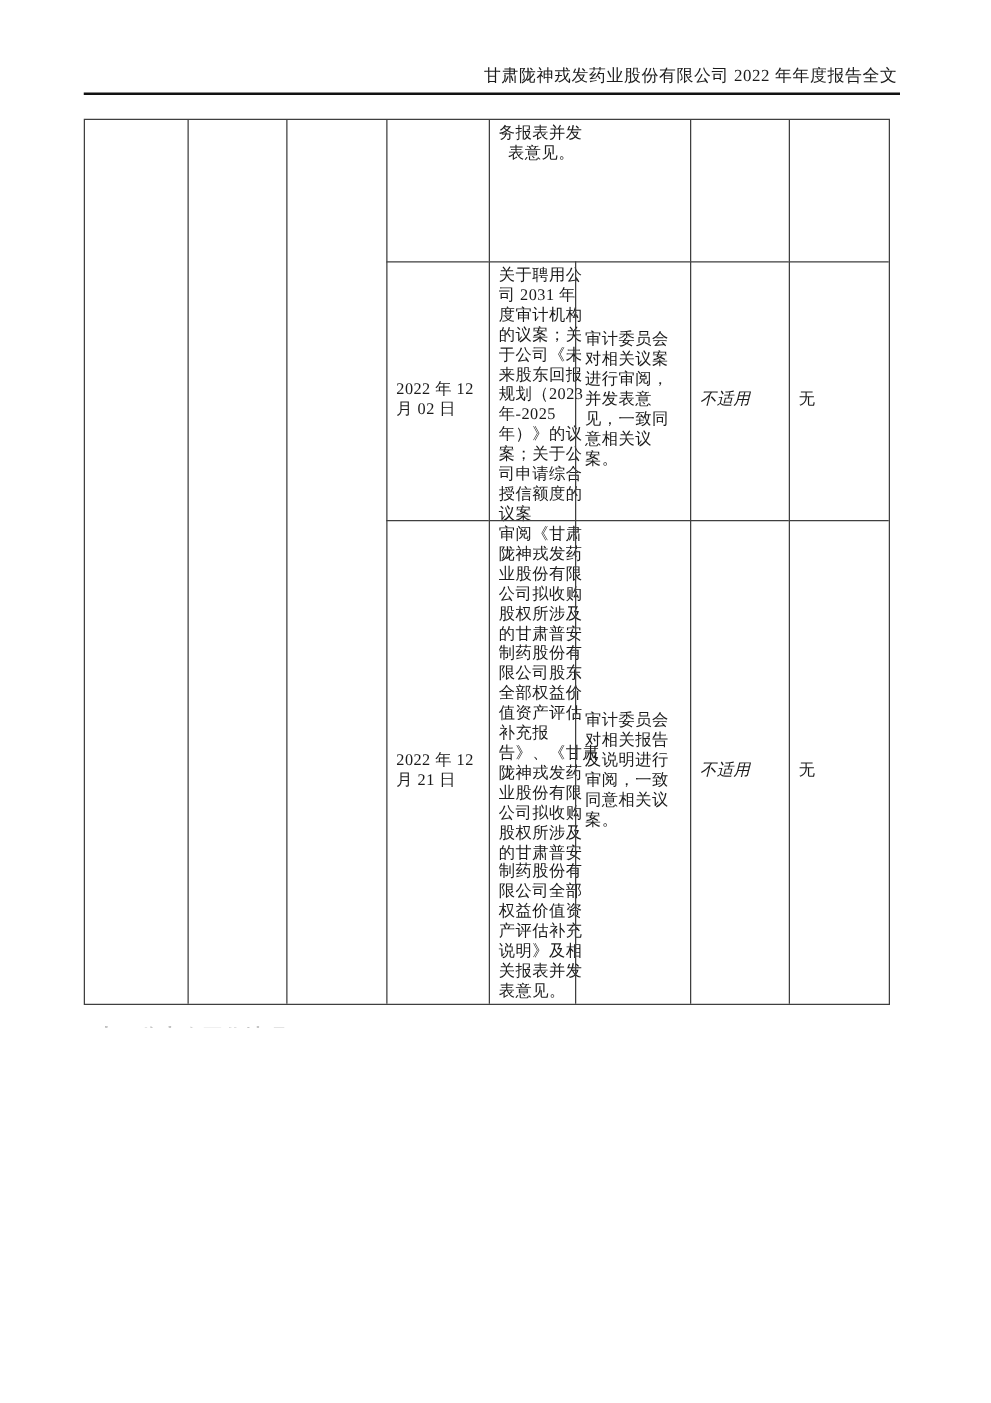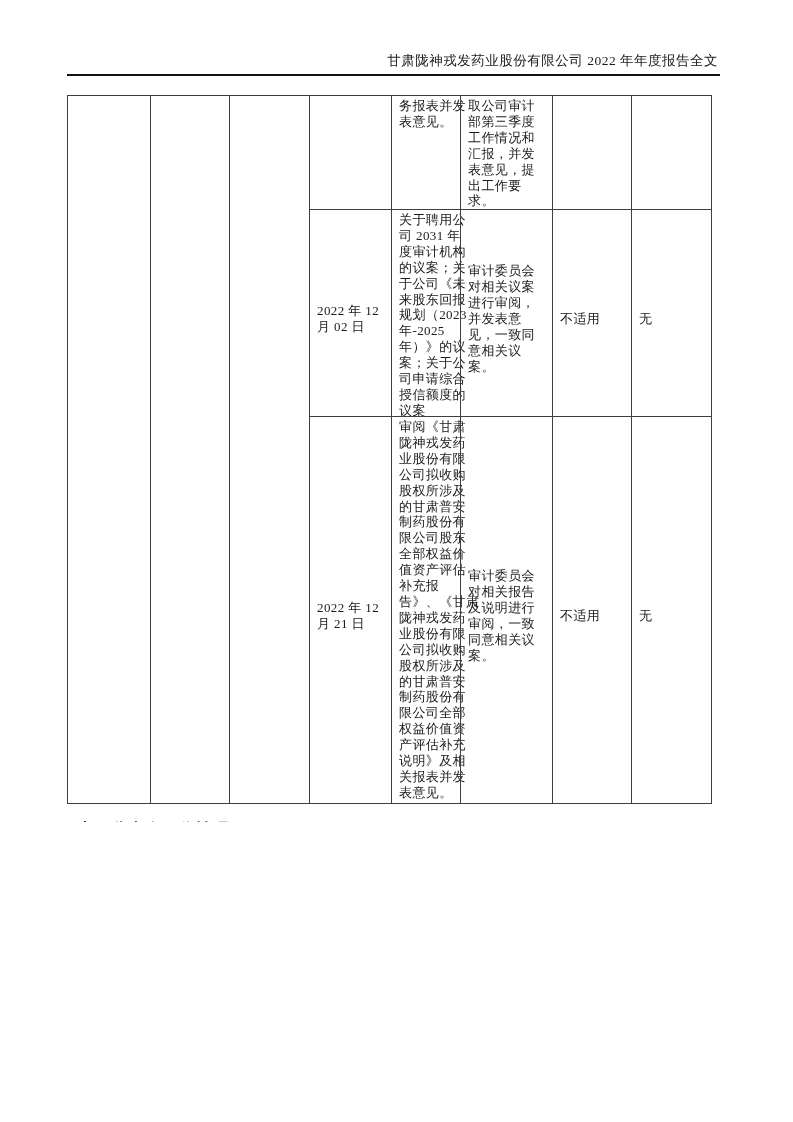--- a/index.html
+++ b/index.html
@@ -27,22 +27,22 @@
     box-sizing:border-box;border-left:1px solid #3f3f3f;border-top:1px solid #3f3f3f;
     padding:2px 0 0 7px;overflow:visible;min-width:0;
   }
   .cell.noL{border-left:none;}
   .cell.noT{border-top:none;}
   .cell span{white-space:pre;display:block;letter-spacing:0.4px;}
   .cell.mid{display:flex;align-items:center;padding-top:12px;}
   .rspan{grid-row:1 / 4;}
   .c1{grid-column:1;} .c2{grid-column:2;} .c3{grid-column:3;}
   .c4{grid-column:4;} .c5{grid-column:5;} .c6{grid-column:6;}
-  .c7{grid-column:7;} .c8{grid-column:8;}
-  .r1{grid-row:1;} .r2{grid-row:2;} .r3{grid-row:3;}
+  .c7{grid-column:7;font-style:italic;} .c8{grid-column:8;}
+  .r1{grid-row:1;text-align:right;} .r2{grid-row:2;} .r3{grid-row:3;}
   
   .sec-heading{
     position:absolute;left:77px;top:819px;font-size:16.5px;font-weight:bold;
     letter-spacing:0.5px;font-family:Liberation Mono, monospace;
   }
   .sec-para{position:absolute;left:77px;font-size:12.3px;letter-spacing:0.3px;}
   .p1{top:862px;} .p3{top:906px;}
   .check-line{position:absolute;left:77px;top:885px;font-size:12.3px;display:flex;align-items:center;gap:9px;}
   .check-opt{display:flex;align-items:center;gap:2px;}
   .cbox{
@@ -65,29 +65,20 @@
   <div class="report-table">
 
     <div class="cell noL noT rspan c1"></div>
     <div class="cell noT rspan c2"></div>
     <div class="cell noT rspan c3"></div>
 
     <div class="cell noT c4 r1"></div>
     <div class="cell noT c5 r1">
       <span>务报表并发
 表意见。</span>
-    </div>
-    <div class="cell noT c6 r1">
-      <span>取公司审计
-部第三季度
-工作情况和
-汇报，并发
-表意见，提
-出工作要
-求。</span>
     </div>
     <div class="cell noT c7 r1"></div>
     <div class="cell noT c8 r1"></div>
 
     <div class="cell mid c4 r2">
       <span>2022 年 12
 月 02 日</span>
     </div>
     <div class="cell c5 r2">
       <span>关于聘用公

